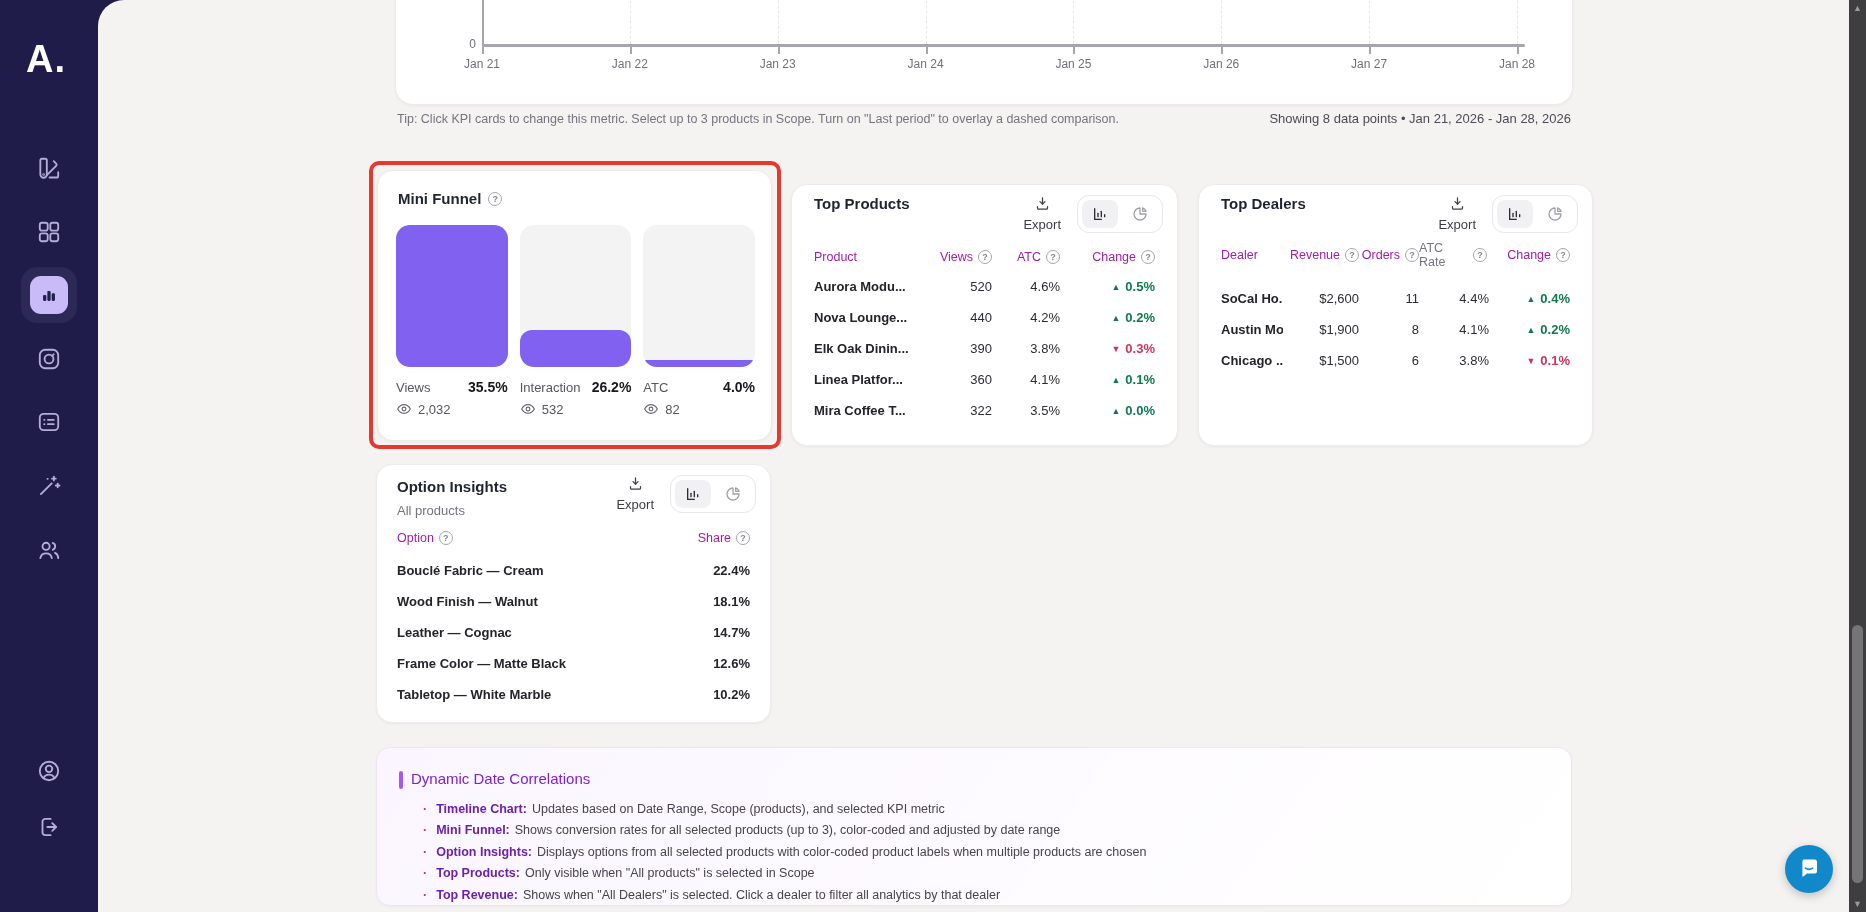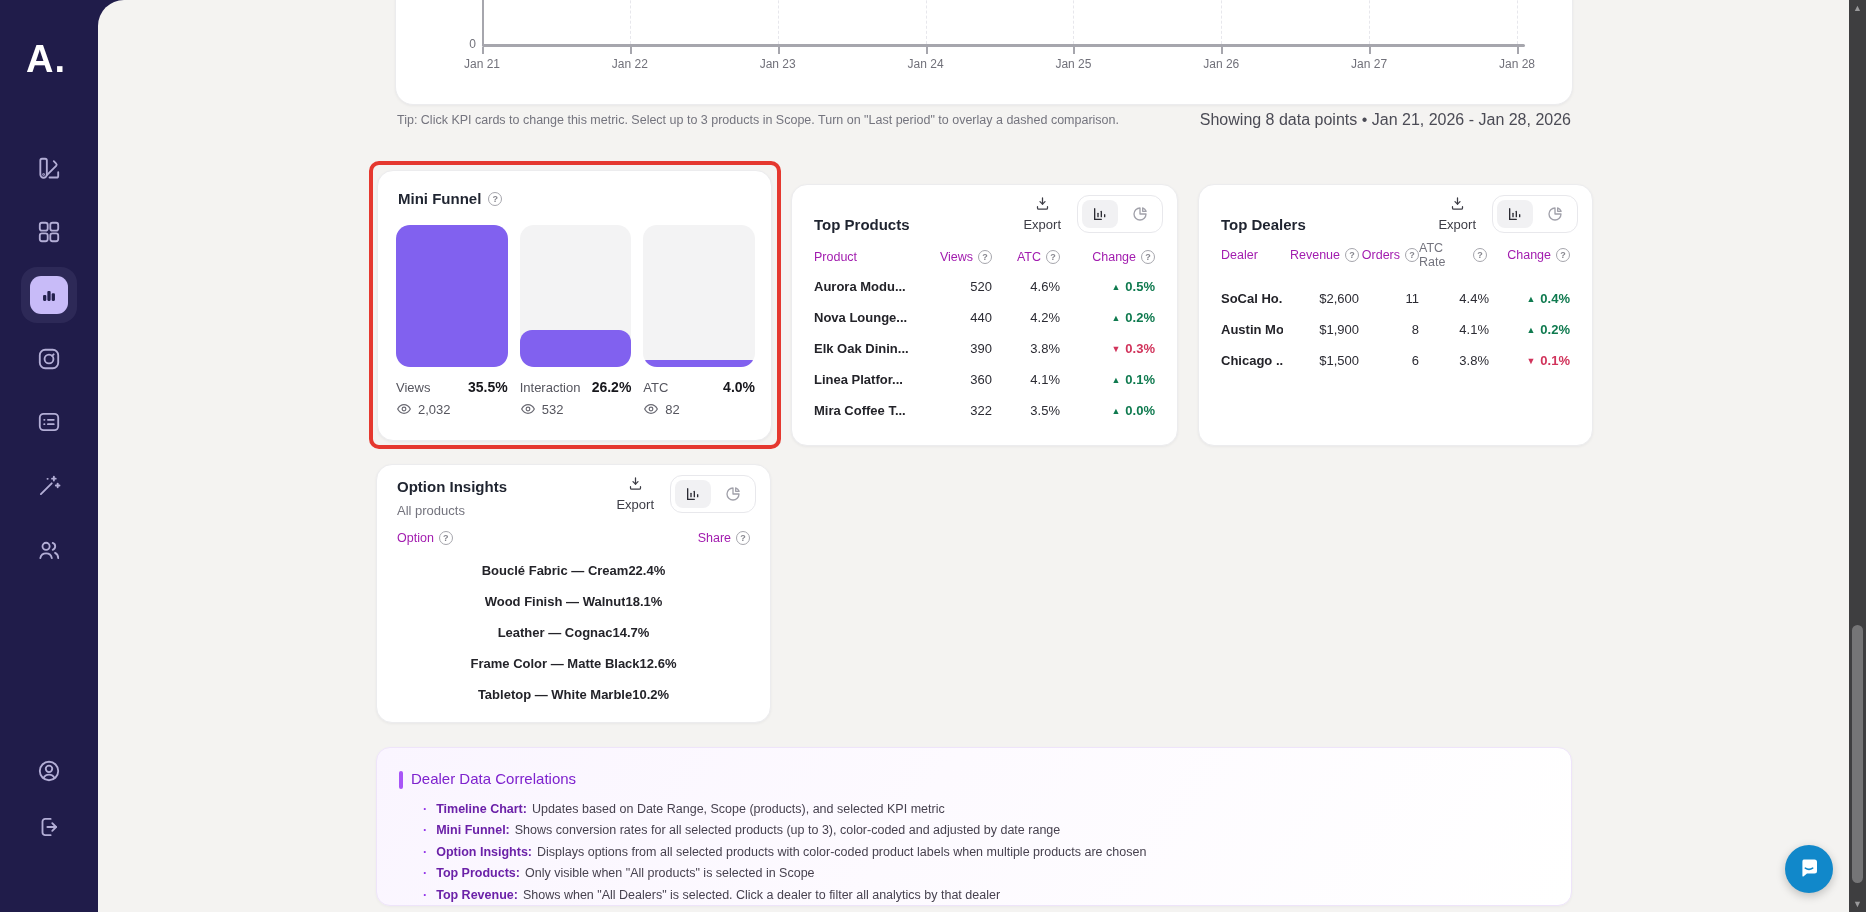--- a/index.html
+++ b/index.html
@@ -27,37 +27,37 @@
   .plot { position:absolute; left:86px; top:0; width:1035px; height:105px; }
   .axis-x { position:absolute; left:0; right:-8px; top:69px; height:2.5px; background:#a6a6ad; border-radius:2px; }
   .axis-y { position:absolute; left:0; top:0; width:2px; height:71px; background:#a6a6ad; }
   .gridline { position:absolute; top:0; height:69px; width:0; border-left:1px dashed #e7e7ec; }
   .tick { position:absolute; top:72px; width:2px; height:7px; background:#a6a6ad; }
   .x-label { position:absolute; top:82px; width:80px; margin-left:-40px; text-align:center; font-size:12px; color:#71717a; }
   .y-zero { position:absolute; left:56px; top:62px; width:24px; text-align:right; font-size:12px; color:#71717a; }
   
   .tip-row { position:absolute; left:299px; top:111px; width:1174px; display:flex; justify-content:space-between; align-items:center; }
   .tip-text { font-size:12.5px; color:#74747e; }
-  .tip-summary { font-size:16px; color:#4b4b55; font-weight:500; }
+  .tip-summary { font-size:13px; color:#4b4b55; font-weight:500; }
   
   .highlight-box { position:absolute; left:271px; top:161px; width:412px; height:288px; border:4px solid #e5382f; border-radius:10px; z-index:3; pointer-events:none; }
   .funnel-card { left:279px; top:170px; width:395px; height:271px; }
   .funnel-title { position:absolute; left:20px; top:19px; display:flex; align-items:center; gap:7px; }
   .funnel-bars { position:absolute; left:18px; top:54px; width:359px; height:142px; display:flex; gap:12px; }
   .funnel-track { flex:1; background:#f3f3f4; border-radius:14px; position:relative; overflow:hidden; cursor:pointer; }
   .funnel-fill { position:absolute; left:0; right:0; bottom:0; background:#8161ef; border-radius:12px; min-height:7px; }
   .funnel-stats { position:absolute; left:18px; top:208px; width:359px; display:flex; gap:12px; }
   .funnel-stat { flex:1; }
   .fs-row1 { display:flex; justify-content:space-between; align-items:baseline; }
   .fs-label { font-size:13px; color:#55555e; }
   .fs-pct { font-size:14px; font-weight:700; color:#17171c; }
   .fs-row2 { margin-top:6px; display:flex; align-items:center; gap:6px; font-size:13px; color:#55555e; }
   .eye svg { width:16px; height:16px; display:block; color:#6b6b74; }
   
-  .card-head { position:absolute; left:22px; right:14px; top:10px; height:38px; display:flex; align-items:flex-end; justify-content:space-between; }
+  .card-head { position:absolute; left:22px; right:14px; top:10px; height:38px; display:flex; align-items:flex-start; justify-content:space-between; }
   .head-controls { display:flex; align-items:center; gap:16px; }
   .export-btn { display:flex; align-items:center; gap:6px; font-size:13px; font-weight:500; color:#3c3c45; cursor:pointer; background:none; border:none; font-family:inherit;flex-direction:column; }
   .export-btn svg { width:15px; height:15px; color:#3c3c45; }
   .toggle { display:flex; align-items:center; gap:4px; border:1px solid #e8e8ec; border-radius:12px; padding:4px; background:#fff; }
   .toggle-btn { width:36px; height:28px; border-radius:8px; display:flex; align-items:center; justify-content:center; cursor:pointer; background:transparent; border:none; color:#a1a1aa; }
   .toggle-btn.active { background:#f1f1f3; color:#2b2b33; }
   .toggle-btn svg { width:16px; height:16px; }
   .q { display:inline-flex; width:14px; height:14px; border:1.3px solid #a6a6ad; border-radius:50%; align-items:center; justify-content:center; flex:0 0 auto; cursor:pointer; }
   .q::after { content:"?"; font-size:9px; color:#85858d; font-weight:700; }
   .th { font-size:12.5px; color:#a21caf; display:flex; align-items:flex-start; gap:5px; }
@@ -78,21 +78,21 @@
   .td-rowgrid { display:grid; grid-template-columns:62px 76px 60px 70px 1fr; align-items:center; height:31px; cursor:pointer; }
   .td-rows { position:absolute; left:22px; right:22px; top:98px; }
   .th-wrap { font-size:12.5px; color:#74747e; line-height:1.15; }
   
   .options-card { left:278px; top:464px; width:395px; height:259px; }
   .oi-sub { position:absolute; left:20px; top:38px; font-size:13px; color:#74747e; }
   .oi-title { position:absolute; left:20px; top:13px; }
   .oi-controls { position:absolute; right:14px; top:10px; display:flex; align-items:center; gap:16px; }
   .oi-head { position:absolute; left:20px; right:20px; top:66px; display:flex; justify-content:space-between; }
   .oi-rows { position:absolute; left:20px; right:20px; top:90px; }
-  .oi-row { height:31px; display:flex; justify-content:center; align-items:center; cursor:pointer; }
+  .oi-row { height:31px; display:flex; justify-content:space-between; align-items:center; cursor:pointer; }
   .oi-share { font-size:13px; font-weight:700; color:#232329; }
   
   .corr { position:absolute; left:278px; top:747px; width:1196px; height:159px; border-radius:14px; border:1px solid #eee4fa; background:linear-gradient(125deg, #faf5ff 0%, #fdfaff 45%, #ffffff 100%); box-shadow:0 1px 3px rgba(20,20,43,.04); }
   .corr-titlebar { position:absolute; left:22px; top:23px; width:4px; height:18px; border-radius:2px; background:#a855f7; }
   .corr-title { position:absolute; left:34px; top:22px; font-size:15px; font-weight:500; color:#7e22ce; }
   .corr-bullets { position:absolute; left:46px; top:50px; right:24px; }
   .corr-bullet { height:21.5px; display:flex; align-items:center; font-size:12.5px; color:#47424f; }
   .corr-bullet::before { content:"·"; color:#9333ea; font-weight:700; margin-right:9px; }
   .corr-label { font-weight:700; color:#6b21a8; margin-right:5px; white-space:nowrap; }
   
@@ -535,21 +535,21 @@
         </div>
       <div class="oi-row">
           <span class="cell-name">Tabletop — White Marble</span>
           <span class="oi-share">10.2%</span>
         </div>
     </div>
   </section>
 
   <section class="corr">
     <div class="corr-titlebar"></div>
-    <div class="corr-title">Dealer Data Correlations</div>
+    <div class="corr-title">Dynamic Date Correlations</div>
     <div class="corr-bullets">
       <div class="corr-bullet">
           <span class="corr-label">Timeline Chart:</span>
           <span>Updates based on Date Range, Scope (products), and selected KPI metric</span>
         </div>
       <div class="corr-bullet">
           <span class="corr-label">Mini Funnel:</span>
           <span>Shows conversion rates for all selected products (up to 3), color-coded and adjusted by date range</span>
         </div>
       <div class="corr-bullet">

